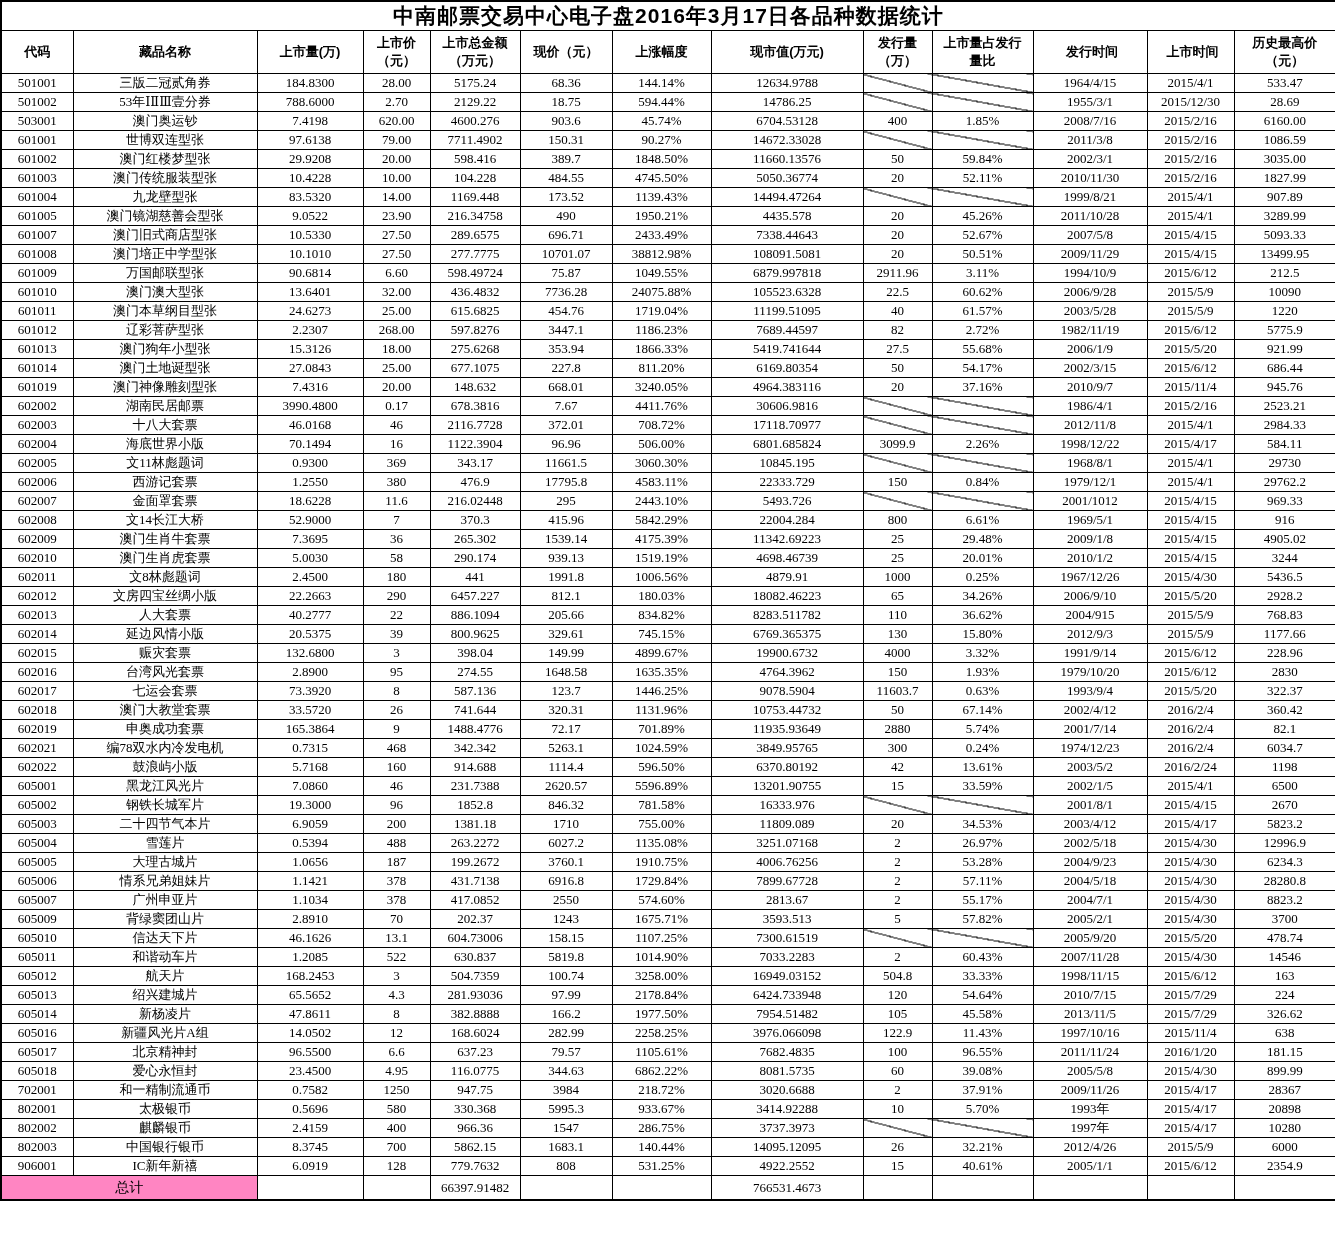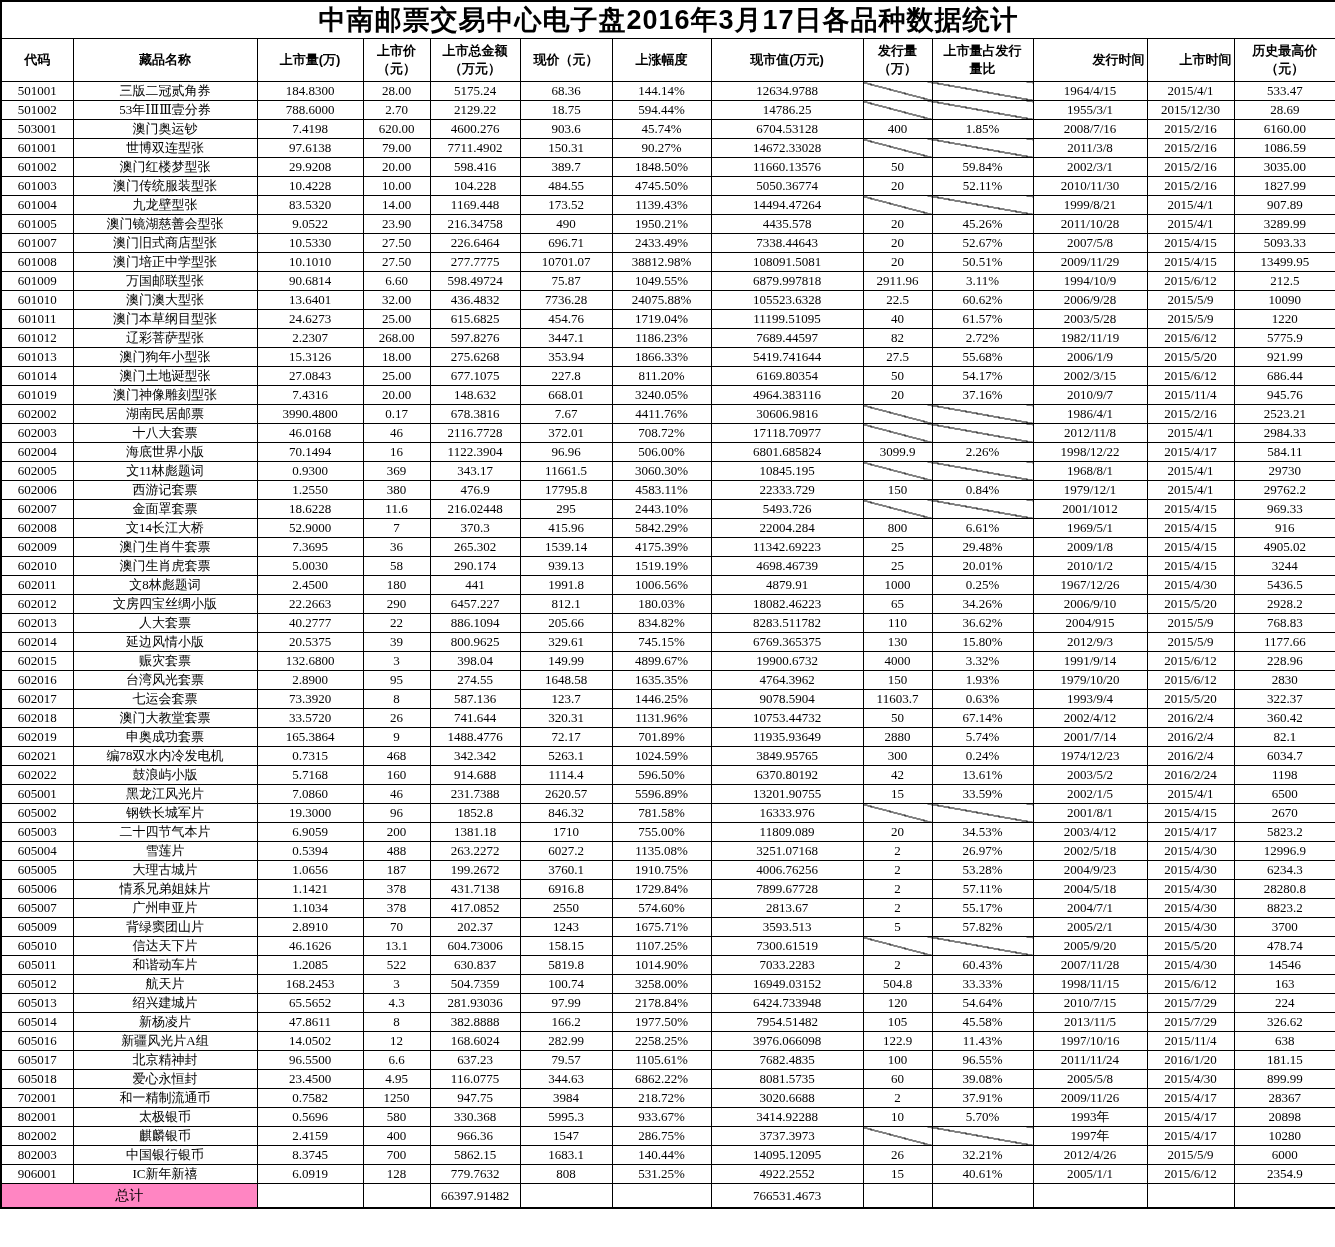--- a/index.html
+++ b/index.html
@@ -6,28 +6,28 @@
   .sheet { width:1335px; }
   table {
     width:1335px; table-layout:fixed; border-collapse:collapse;
     font-family:"Liberation Serif","DejaVu Serif",serif; color:#000;
   }
   table, th, td { border:1px solid #000; }
   table { border-width:2px; }
   th, td { padding:0 2px; text-align:center; overflow:hidden; white-space:nowrap; }
   .title-cell {
     font-family:"Liberation Sans","DejaVu Sans",sans-serif;
-    font-size:27px; font-weight:bold; height:28px; letter-spacing:1px;
+    font-size:21px; font-weight:bold; height:28px; letter-spacing:1px;
   }
   th.col-head {
     font-family:"Liberation Sans","DejaVu Sans",sans-serif;
     font-size:13px; font-weight:bold; height:42px;
     white-space:pre-line; line-height:1.35; vertical-align:middle;
   }
-  th.col-head.ha-left { text-align:right; padding-left:6px; }
+  th.col-head.ha-left { text-align:center; padding-left:6px; }
   tbody td { height:18px; font-size:13px; line-height:18px; }
   tbody td.cell-name { font-size:13px; }
   tfoot td { height:23px; font-size:13px; }
   tfoot td.total-label {
     font-family:"Liberation Sans","DejaVu Sans",sans-serif;
     font-size:14px;
   }
   
   td.diag {
     background-image:linear-gradient(to right top,
@@ -204,21 +204,21 @@
           <td class="cell-ratio">45.26%</td>
           <td class="cell-issue_date">2011/10/28</td>
           <td class="cell-list_date">2015/4/1</td>
           <td class="cell-high">3289.99</td>
         </tr>
         <tr>
           <td class="cell-code">601007</td>
           <td class="cell-name">澳门旧式商店型张</td>
           <td class="cell-volume">10.5330</td>
           <td class="cell-price">27.50</td>
-          <td class="cell-amount">226.6464</td>
+          <td class="cell-amount">289.6575</td>
           <td class="cell-current">696.71</td>
           <td class="cell-change">2433.49%</td>
           <td class="cell-value">7338.44643</td>
           <td class="cell-issue">20</td>
           <td class="cell-ratio">52.67%</td>
           <td class="cell-issue_date">2007/5/8</td>
           <td class="cell-list_date">2015/4/15</td>
           <td class="cell-high">5093.33</td>
         </tr>
         <tr>

